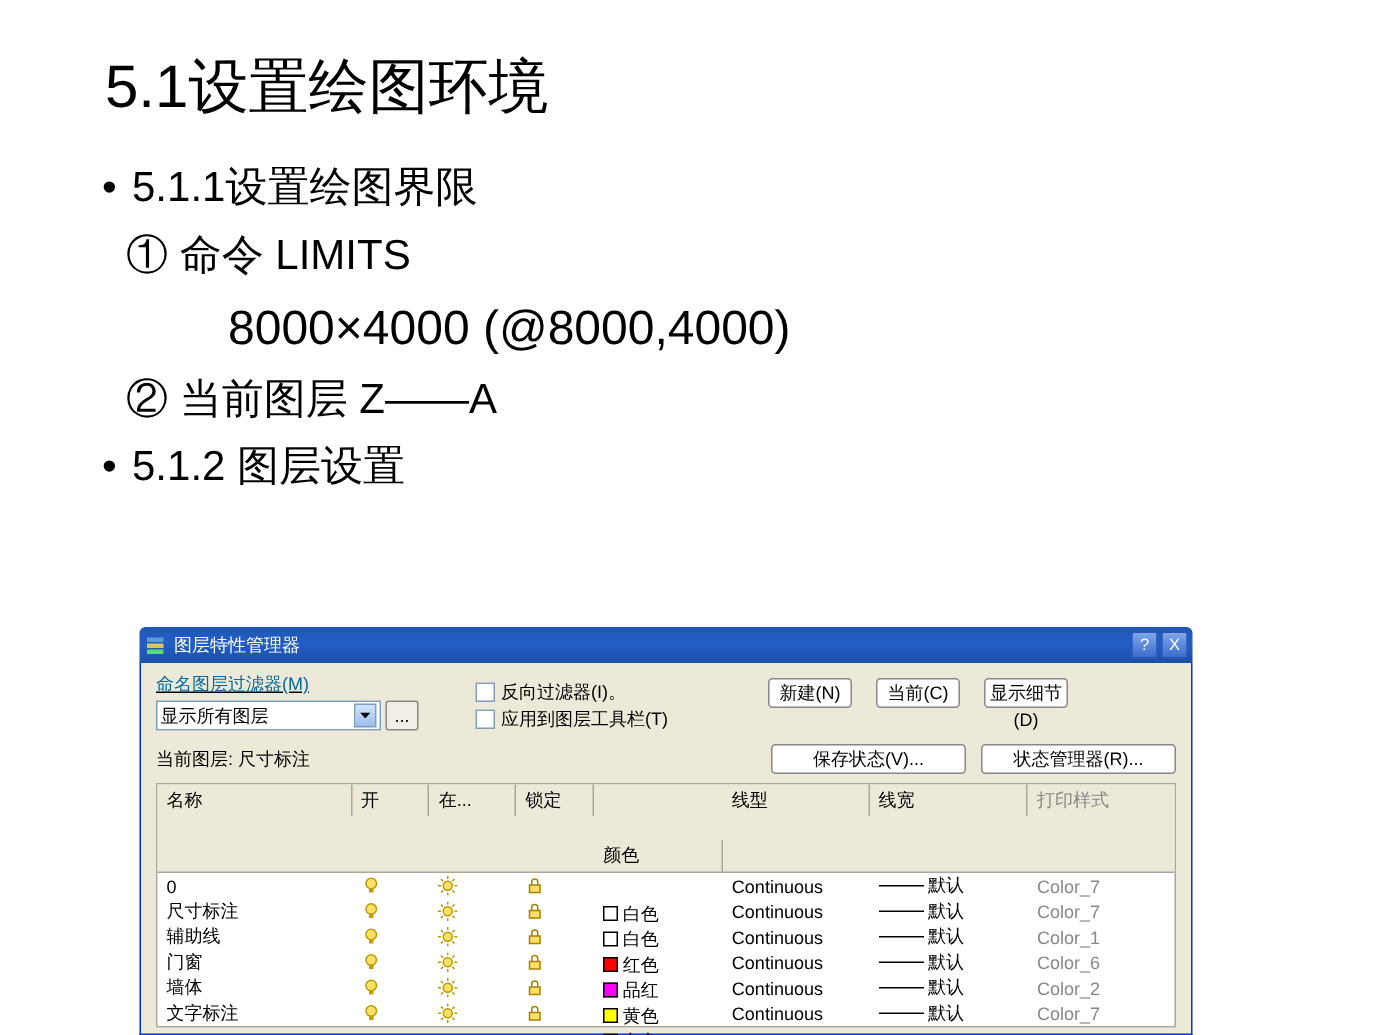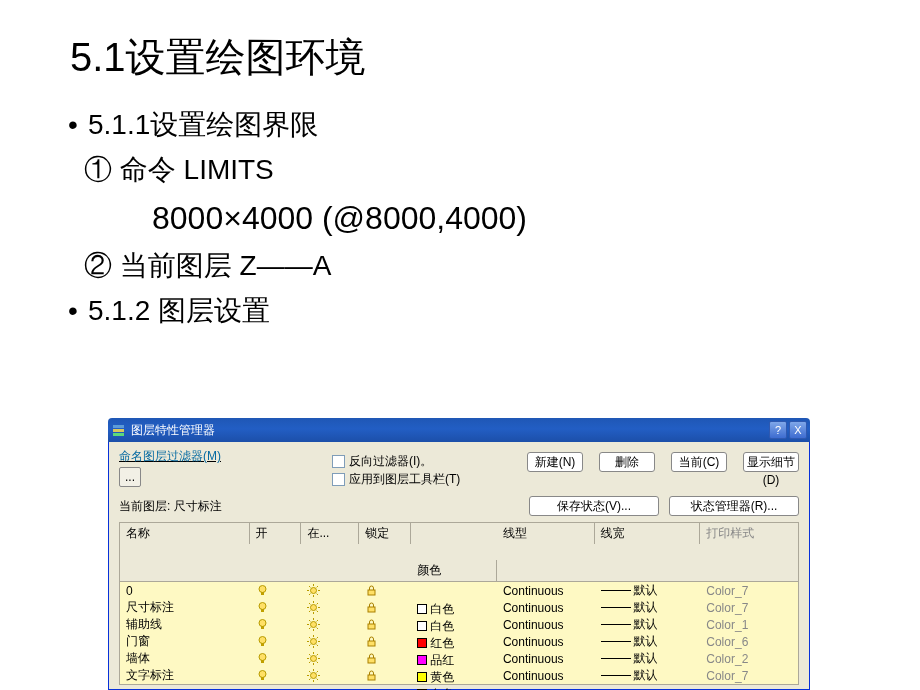--- a/index.html
+++ b/index.html
@@ -41,21 +41,21 @@
     }
     .sub-indent {
       font-size: 32px;
       line-height: 1.6;
       padding-left: 82px;
     }
 
     
     .dialog {
       position: absolute;
-      left: 108px;
+      left: 93px;
       top: 418px;
       width: 702px;
       font-family: "SimSun", Tahoma, sans-serif;
       font-size: 12px;
       color: #000;
     }
     .titlebar {
       height: 24px;
       background: linear-gradient(to bottom, #1f57b5 0%, #225ec4 45%, #1c4fa9 100%);
       color: #fff;
@@ -159,21 +159,21 @@
     .status-row {
       display: flex;
       gap: 10px;
       justify-content: flex-end;
     }
 
     
     .table-wrap {
       margin-top: 6px;
       border: 1px solid #aca899;
-      background: #fef9c3;
+      background: #ffffff;
     }
     .thead {
       display: flex;
       background: #ece9d8;
       border-bottom: 1px solid #aca899;
     }
     .th {
       border-right: 1px solid #aca899;
       padding: 3px 6px;
       height: 21px;
@@ -243,37 +243,44 @@
     <div class="title-right">
       <div class="title-btn">?</div>
       <div class="title-btn">X</div>
     </div>
   </div>
   <div class="dlg-body">
     <div class="top-row">
       <div class="left-col">
         <span class="link-label">命名图层过滤器(M)</span>
         <div class="combo-row">
+          <div class="combo">
+            <span>显示所有图层</span>
+            <span class="combo-arrow">
+              <svg viewBox="0 0 7 4">
+                  <path d="M0 0 L7 0 L3.5 4 Z" fill="#000"></path>
+                </svg>
+            </span>
+          </div>
           <div class="small-btn">...</div>
         </div>
       </div>
       <div class="mid-col">
         <div class="checkbox-line">
           <span class="cb"></span>
           <span>反向过滤器(I)。</span>
         </div>
         <div class="checkbox-line">
           <span class="cb"></span>
           <span>应用到图层工具栏(T)</span>
         </div>
       </div>
       <div class="right-col">
         <div class="btn-grid">
           <div class="dlg-btn">新建(N)</div>
-          <div class="dlg-btn">删除</div>
           <div class="dlg-btn">当前(C)</div>
           <div class="dlg-btn">显示细节(D)</div>
         </div>
       </div>
     </div>
 
     <div class="current-layer-row">
       <span>当前图层: 尺寸标注</span>
       <div class="status-row" style="flex:1;">
         <div class="dlg-btn" style="width:130px;">保存状态(V)...</div>

